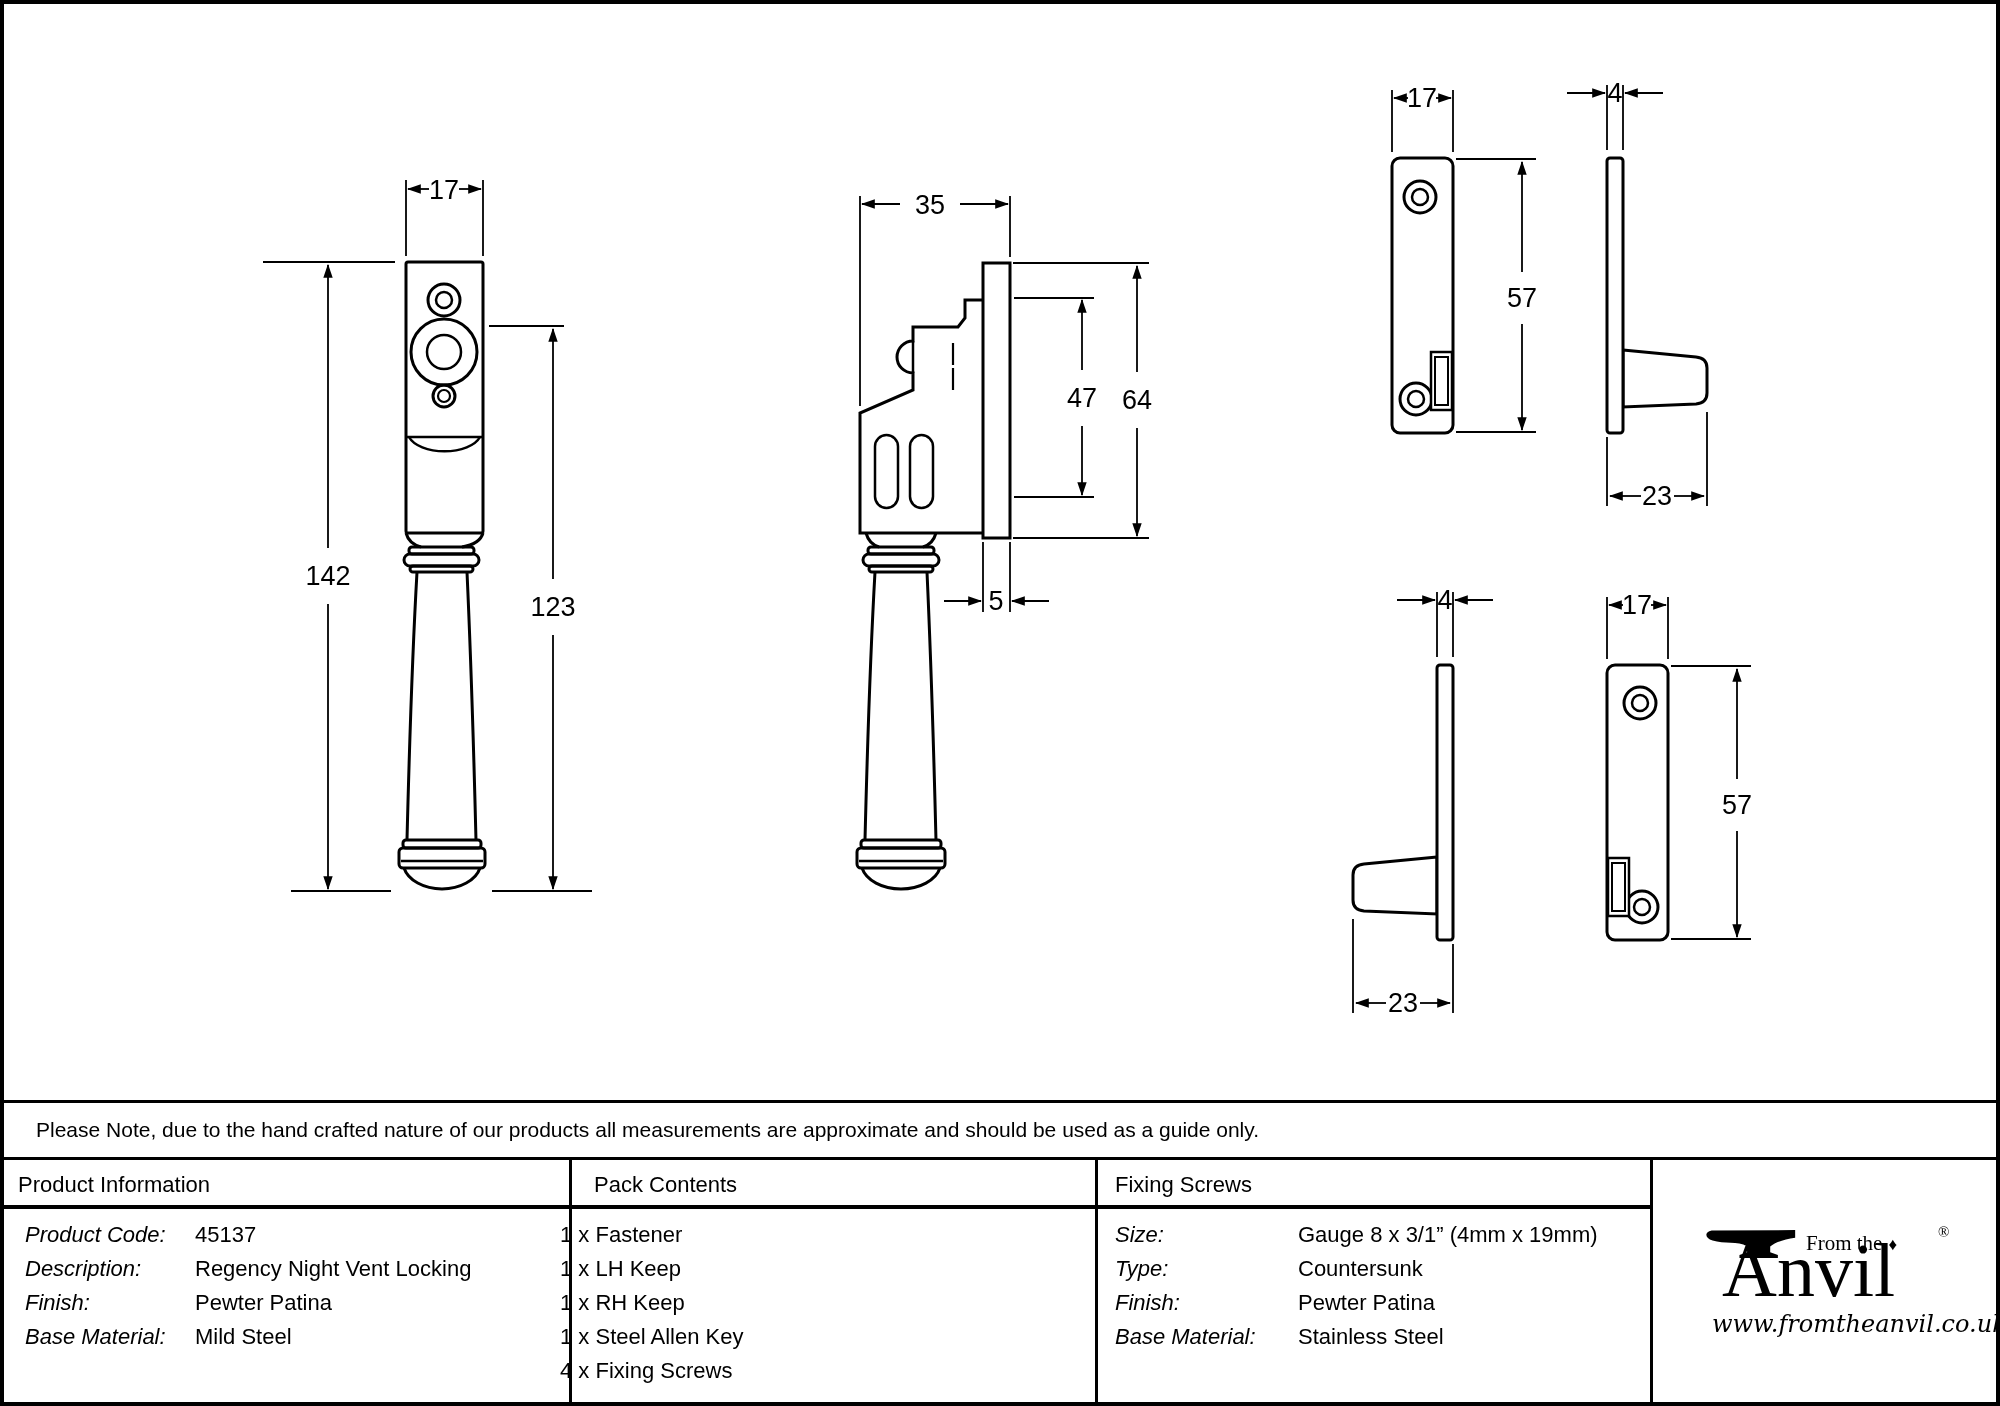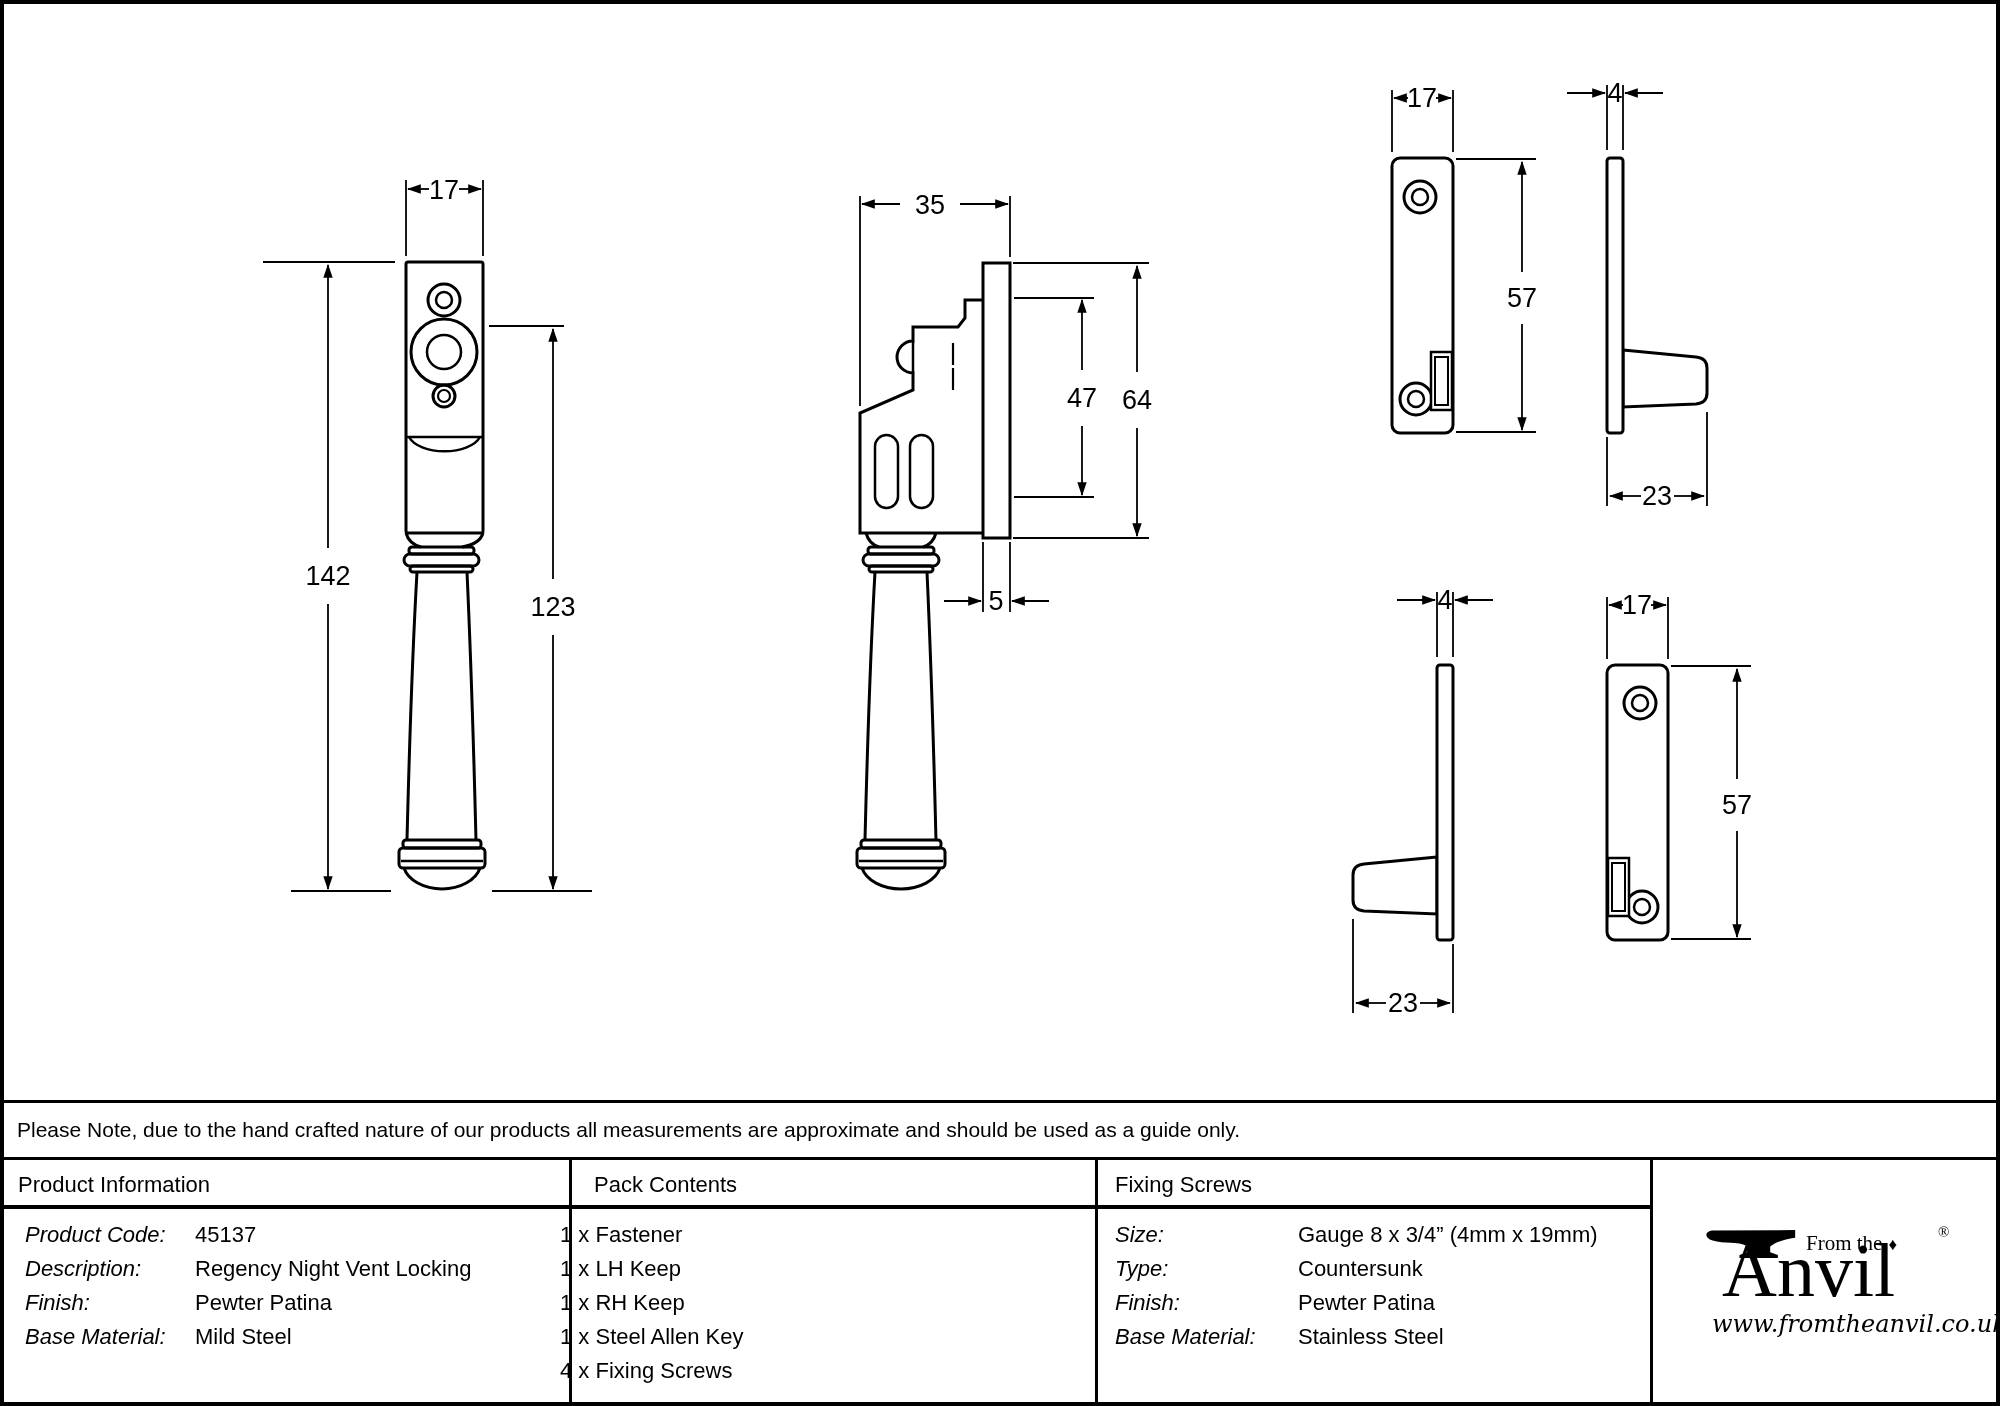--- a/index.html
+++ b/index.html
@@ -2,21 +2,21 @@
 <html><head>
 <meta charset="utf-8">
 <style>
   html,body{margin:0;padding:0;background:#e8e8e8;}
   .page{position:relative;width:2000px;height:1406px;background:#ffffff;overflow:hidden;
         font-family:"Liberation Sans",sans-serif;color:#000;}
   .page-border{position:absolute;inset:0;border:4px solid #000;pointer-events:none;z-index:50;}
   svg text{font-family:"Liberation Sans",sans-serif;font-size:27px;fill:#000;}
   .note-row{position:absolute;left:0;top:1100px;width:2000px;height:60px;box-sizing:border-box;
             border-top:3px solid #000;border-bottom:3px solid #000;display:flex;align-items:center;
-            padding-left:17px;font-size:21px;}
+            padding-left:36px;font-size:21px;}
   .th{position:absolute;top:1172px;font-size:22px;}
   .th-product{left:18px;} .th-pack{left:594px;} .th-screws{left:1115px;}
   .header-underline{position:absolute;left:0;top:1205px;width:1650px;height:4px;background:#000;}
   .vline{position:absolute;top:1160px;height:246px;width:3px;background:#000;}
   .v1{left:569px;} .v2{left:1095px;} .v3{left:1650px;}
   .cell{position:absolute;top:1218px;font-size:22px;line-height:34px;}
   .cell-product{left:25px;width:540px;} .cell-pack{left:560px;width:480px;} .cell-screws{left:1115px;width:520px;}
   .trow{white-space:nowrap;}
   .lbl{display:inline-block;width:170px;font-style:italic;}
   .cell-screws .lbl{width:183px;}
@@ -252,21 +252,21 @@
   <div class="cell cell-pack">
     <div class="trow">1 x Fastener</div>
     <div class="trow">1 x LH Keep</div>
     <div class="trow">1 x RH Keep</div>
     <div class="trow">1 x Steel Allen Key</div>
     <div class="trow">4 x Fixing Screws</div>
   </div>
 
   <div class="cell cell-screws">
     <div class="trow">
-      <span class="lbl">Size:</span><span class="val">Gauge 8 x 3/4” (4mm x 19mm)</span>
+      <span class="lbl">Size:</span><span class="val">Gauge 8 x 3/1” (4mm x 19mm)</span>
     </div>
     <div class="trow">
       <span class="lbl">Type:</span><span class="val">Countersunk</span>
     </div>
     <div class="trow">
       <span class="lbl">Finish:</span><span class="val">Pewter Patina</span>
     </div>
     <div class="trow">
       <span class="lbl">Base Material:</span><span class="val">Stainless Steel</span>
     </div>

